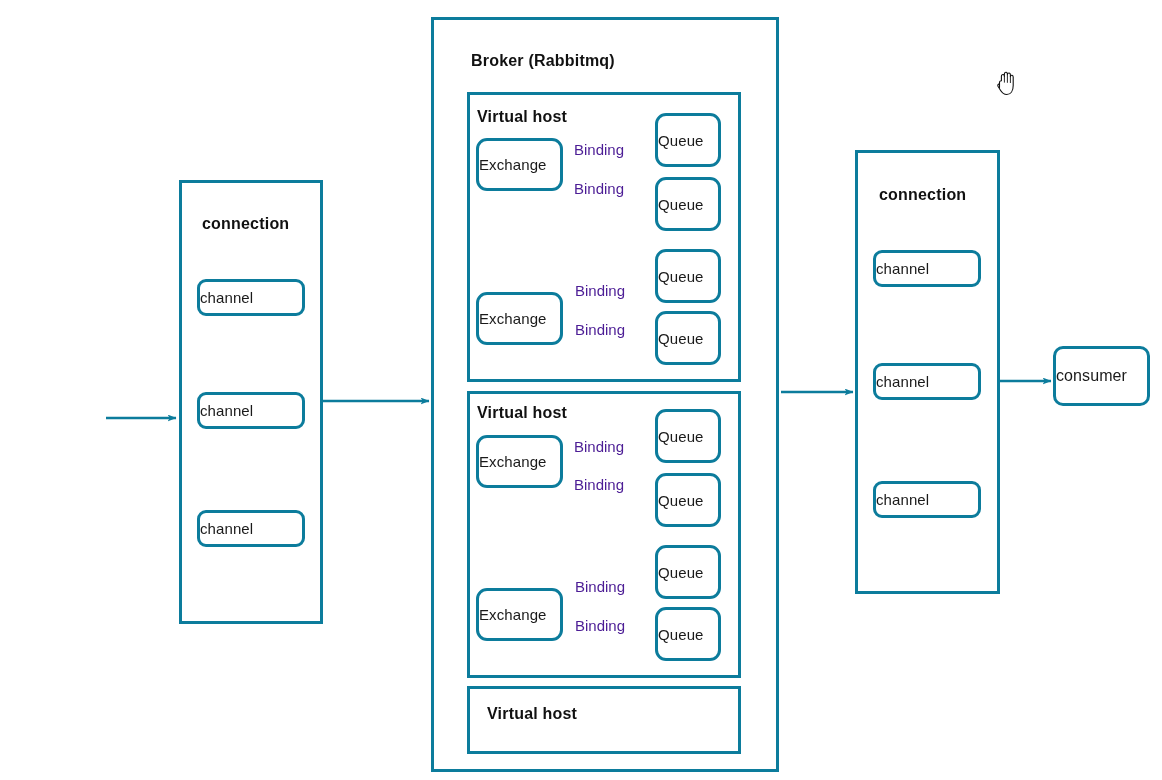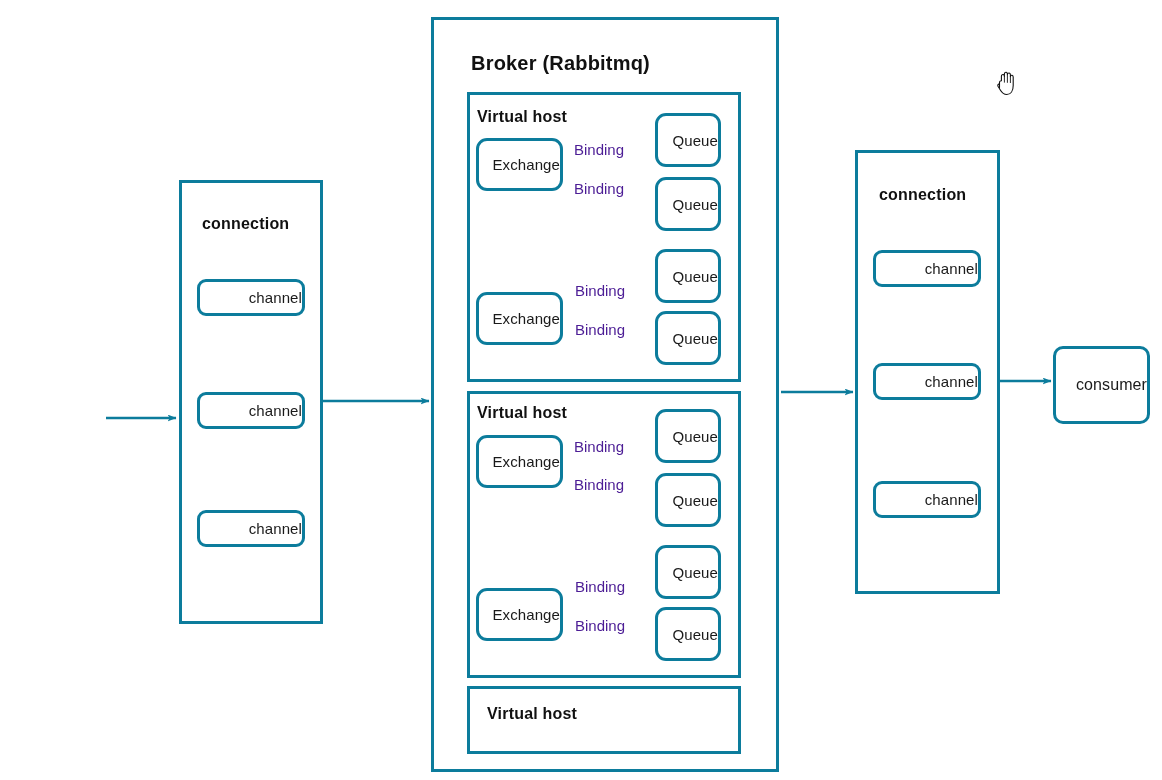--- a/index.html
+++ b/index.html
@@ -20,21 +20,21 @@
   }
   
   .rbox {
     position: absolute;
     box-sizing: border-box;
     border: 3px solid var(--teal, #0c7c9c);
     border-radius: 12px;
     background: #ffffff;
     display: flex;
     align-items: center;
-    justify-content: flex-end;
+    justify-content: flex-start;
     color: #1a1a1a;
     font-size: 16px;
     font-family: "Liberation Sans", sans-serif;
     font-weight: 400;
     letter-spacing: 0.1px;
   }
   .sqbox {
     position: absolute;
     box-sizing: border-box;
     border: 3px solid var(--teal, #0c7c9c);
@@ -139,21 +139,21 @@
     <span>channel</span>
   </div>
   <div class="rbox" style="left:197px; top:392px; width:108px; height:37px; border-radius:9px; font-size:15px;">
     <span>channel</span>
   </div>
   <div class="rbox" style="left:197px; top:510px; width:108px; height:37px; border-radius:9px; font-size:15px;">
     <span>channel</span>
   </div>
 
   <div class="sqbox" style="left:431px; top:17px; width:348px; height:755px;"></div>
-  <div class="boxlabel" style="left:471px; top:52px; font-size:20px;">Broker  (Rabbitmq)</div>
+  <div class="boxlabel" style="left:471px; top:52px; font-size:16px;">Broker  (Rabbitmq)</div>
 
   <div class="sqbox" style="left:467px; top:92px; width:274px; height:290px;"></div>
   <div class="boxlabel" style="left:477px; top:108px;">Virtual host</div>
 
   <div class="rbox" style="left:476px; top:138px; width:87px; height:53px; border-radius:11px; font-size:15px;">
     <span>Exchange</span>
   </div>
   <div class="bindlabel" style="left:574px; top:141px;">Binding</div>
   <div class="bindlabel" style="left:574px; top:180px;">Binding</div>
   <div class="rbox" style="left:655px; top:113px; width:66px; height:54px; border-radius:11px; font-size:15px;">
@@ -211,21 +211,21 @@
   <div class="rbox" style="left:873px; top:250px; width:108px; height:37px; border-radius:9px; font-size:15px;">
     <span>channel</span>
   </div>
   <div class="rbox" style="left:873px; top:363px; width:108px; height:37px; border-radius:9px; font-size:15px;">
     <span>channel</span>
   </div>
   <div class="rbox" style="left:873px; top:481px; width:108px; height:37px; border-radius:9px; font-size:15px;">
     <span>channel</span>
   </div>
 
-  <div class="rbox" style="left:1053px; top:346px; width:97px; height:78px; border-radius:10px;">
+  <div class="rbox" style="left:1053px; top:346px; width:97px; height:60px; border-radius:10px;">
     <span>consumer</span>
   </div>
 
   <div class="cursor-hand" style="left:995px; top:70px;">
     <svg width="26" height="30" viewBox="0 0 26 30" xmlns="http://www.w3.org/2000/svg">
       <path d="M4.5,17.5 L4.5,12.5 C4.5,11.2 5.5,10.5 6.4,10.8 L6.4,6.2 C6.4,5.0 7.3,4.3 8.2,4.5 C9.0,4.7 9.4,5.4 9.4,6.2 L9.4,4.0 C9.4,2.8 10.3,2.1 11.2,2.3 C12.0,2.5 12.4,3.2 12.4,4.0 L12.4,4.6 C12.4,3.5 13.3,2.8 14.2,3.0 C15.0,3.2 15.4,3.9 15.4,4.7 L15.4,6.6 C15.4,5.7 16.2,5.1 17.0,5.3 C17.8,5.5 18.2,6.2 18.2,7.0 L18.2,15.5 C18.2,20.8 15.8,24.5 11.8,24.5 C8.6,24.5 6.8,22.6 5.3,20.0 L3.0,16.2 C2.5,15.3 2.9,14.3 3.7,14.1 C4.1,14.0 4.4,14.2 4.5,14.6 Z" fill="#ffffff" stroke="#111111" stroke-width="1.1" stroke-linejoin="round"></path>
       <path d="M9.4,6.4 L9.4,12.2 M12.4,4.8 L12.4,12.4 M15.4,6.6 L15.4,12.6" stroke="#111111" stroke-width="0.9" fill="none" stroke-linecap="round"></path>
     </svg>
   </div>
 

